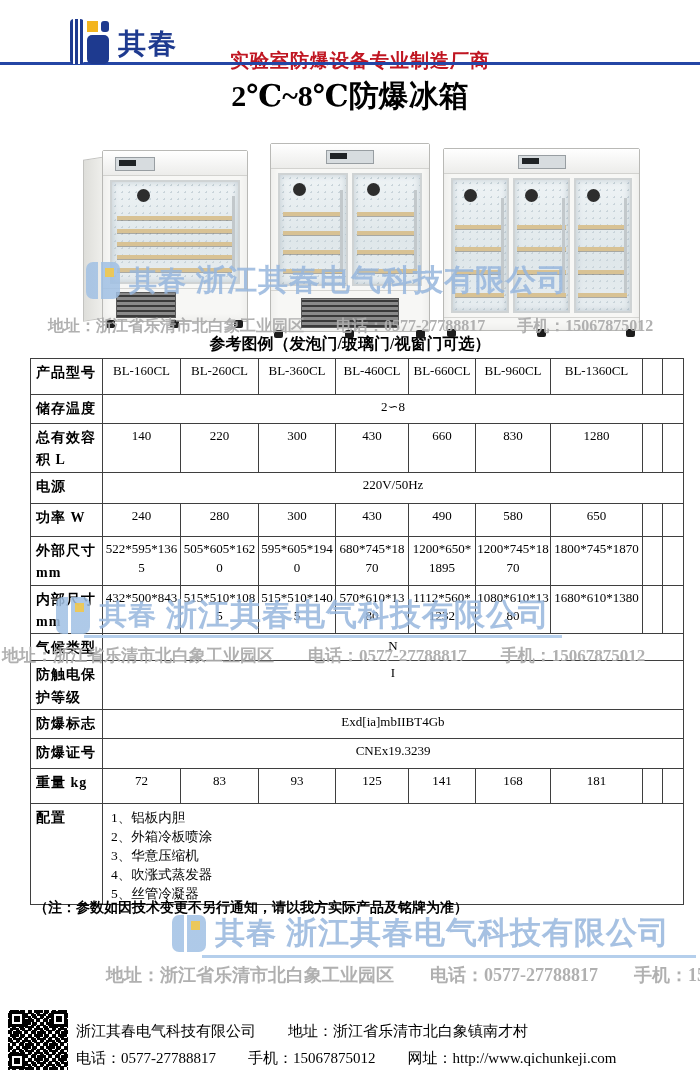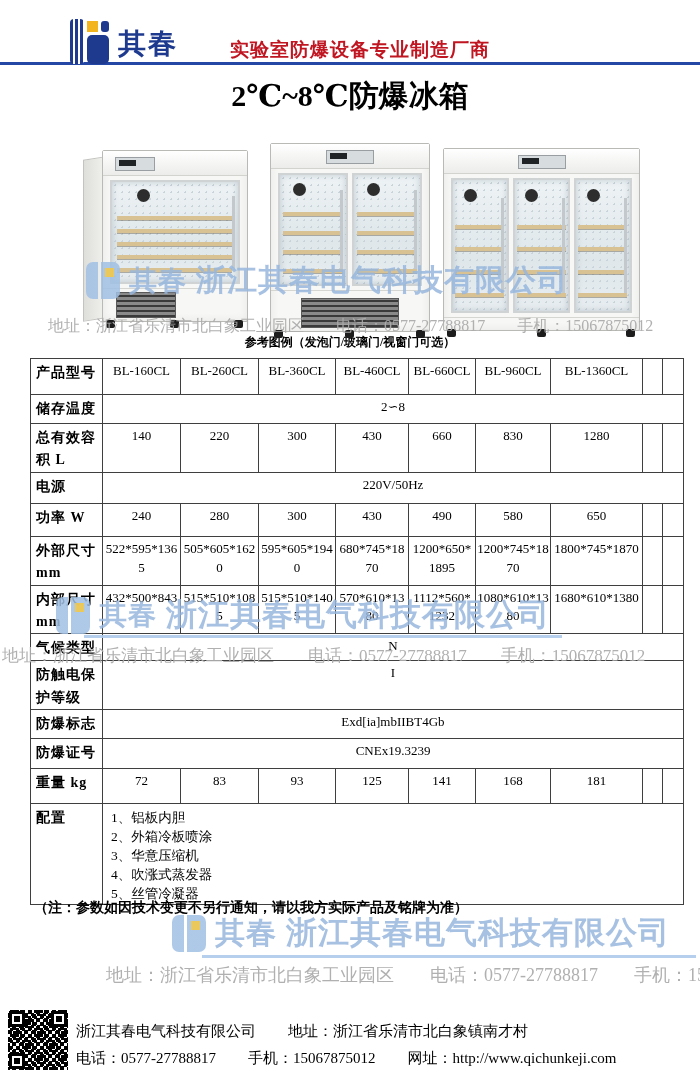--- a/index.html
+++ b/index.html
@@ -8,21 +8,21 @@
 
   
   .logo{position:absolute;left:70px;top:19px;width:42px;height:45px;z-index:3;}
   .logo .b1{position:absolute;left:0;top:0;bottom:0;width:14px;border-radius:4px;
             background:repeating-linear-gradient(90deg,#1e3a8f 0 3.5px,#fff 3.5px 5px);}
   .logo .b2{position:absolute;left:17px;top:16px;width:22px;height:29px;background:#1e3a8f;border-radius:5px;}
   .logo .sq{position:absolute;left:17px;top:2px;width:11px;height:11px;background:#f3b51f;}
   .logo .b3{position:absolute;left:31px;top:2px;width:8px;height:11px;background:#1e3a8f;border-radius:3px;}
   .brand{position:absolute;left:118px;top:25px;font-size:28px;font-weight:900;color:#1e3a8f;
          letter-spacing:2px;font-family:"Liberation Sans","DejaVu Sans",sans-serif;}
-  .slogan{position:absolute;left:20px;right:0;top:37px;text-align:center;font-size:19px;
+  .slogan{position:absolute;left:20px;right:0;top:48px;text-align:center;font-size:19px;
           font-weight:bold;color:#c01622;letter-spacing:1px;}
   .hline{position:absolute;left:0;top:62px;width:700px;height:3px;background:#2446a5;}
   .title{position:absolute;left:0;right:0;top:76px;text-align:center;font-size:30px;font-weight:bold;}
 
   
   .fridge{position:absolute;z-index:1;}
   .f-side{position:absolute;left:-19px;top:8px;bottom:2px;width:21px;background:linear-gradient(90deg,#dededa,#f1f1ee);
           border:1px solid #c3c3c0;transform:skewY(-9deg);}
   .f-body{position:absolute;inset:0;background:#f7f7f5;border:1px solid #b9b9b6;border-radius:2px;
           display:flex;flex-direction:column;box-shadow:inset 0 0 10px rgba(0,0,0,.07);}
@@ -39,32 +39,32 @@
   .door::before{content:"";position:absolute;top:7%;left:20%;width:13px;height:13px;border-radius:50%;background:#2d2d2d;}
   .door::after{content:"";position:absolute;right:3px;top:14%;bottom:14%;width:3px;background:#c2c8cb;}
   .sh{position:absolute;left:4%;right:5%;height:4px;background:#d8c294;box-shadow:0 1px 0 rgba(60,50,30,.35);}
   .f-base{position:relative;border-top:1px solid #d5d5d2;height:14px;}
   .f1 .f-base{height:32px;} .f2 .f-base{height:40px;} .f3 .f-base{height:12px;}
   .grill{position:absolute;left:50%;transform:translateX(-50%);bottom:3px;height:28px;
          border:1px solid #5a5a5a;background:repeating-linear-gradient(0deg,#3a3a3a 0 2px,#8a8a8a 2px 5px);}
   .f1 .grill{left:30%;height:24px;}
   .caster{position:absolute;bottom:-6px;width:9px;height:8px;background:#1d1d1d;border-radius:2px;}
 
-  .caption{position:absolute;left:0;right:0;top:334px;text-align:center;font-size:12px;font-weight:bold;}
+  .caption{position:absolute;left:0;right:0;top:334px;text-align:center;font-size:16px;font-weight:bold;}
 
   
   .wm{position:absolute;z-index:5;pointer-events:none;}
   .wm-row{display:flex;align-items:center;gap:9px;font-weight:bold;color:rgba(150,182,221,.85);white-space:nowrap;}
   .wm-logo{flex:0 0 auto;width:34px;height:37px;border-radius:7px;position:relative;
            background:linear-gradient(90deg,rgba(160,192,228,.85) 0 36%,rgba(255,255,255,0) 36% 44%,rgba(160,192,228,.85) 44% 100%);}
   .wm-logo::after{content:"";position:absolute;right:6px;top:6px;width:9px;height:9px;background:rgba(242,200,75,.9);}
   .wm-brand{font-size:28px;letter-spacing:1px;}
   .wm-co{font-size:30px;letter-spacing:1px;}
   .wm-line{position:absolute;height:3px;background:rgba(173,202,234,.9);}
-  .wm-addr{position:absolute;white-space:nowrap;font-weight:normal;color:rgba(172,172,172,.95);}
+  .wm-addr{position:absolute;white-space:nowrap;font-weight:bold;color:rgba(172,172,172,.95);}
   .wm1{left:86px;top:260px;}
   .wm1 .wm-addr{top:56px;left:-38px;width:604px;text-align:center;font-size:16px;}
   .wm2{left:56px;top:594px;}
   .wm2 .wm-co{font-size:31px;}
   .wm2 .wm-line{top:41px;left:28px;width:478px;}
   .wm2 .wm-addr{top:50px;left:-54px;font-size:17px;}
   .wm3{left:172px;top:912px;}
   .wm3 .wm-brand{font-size:30px;}
   .wm3 .wm-co{font-size:31px;}
   .wm3 .wm-line{top:43px;left:30px;width:494px;}

